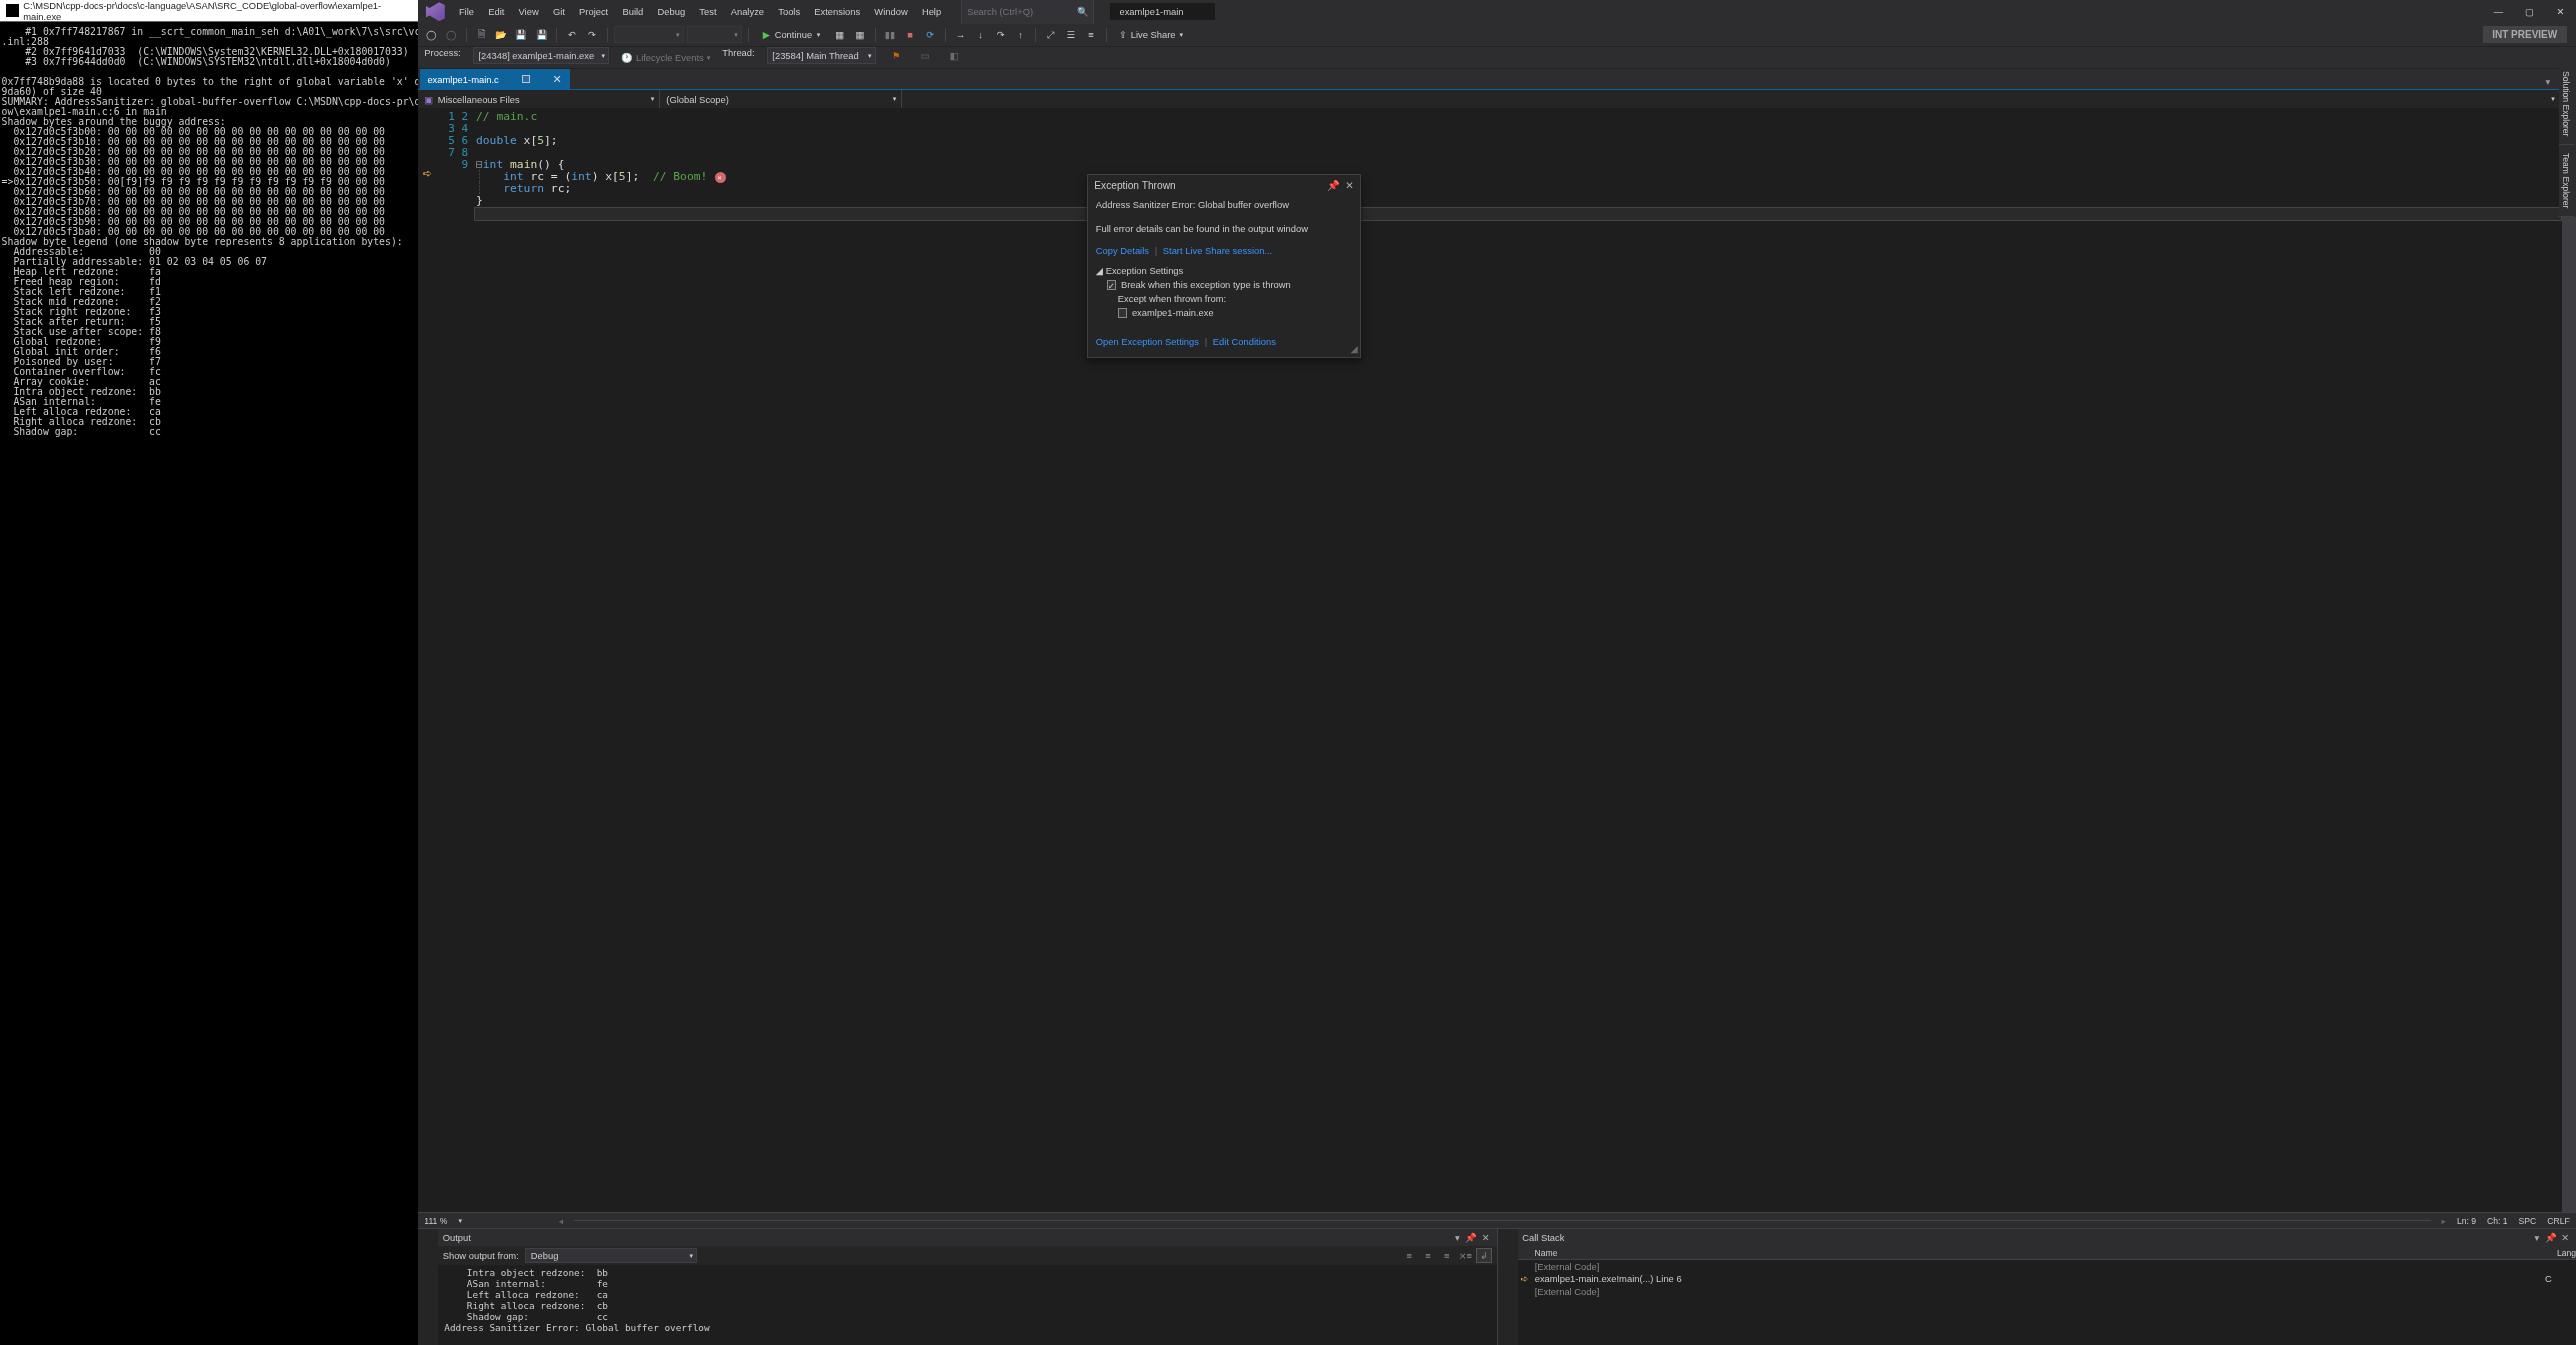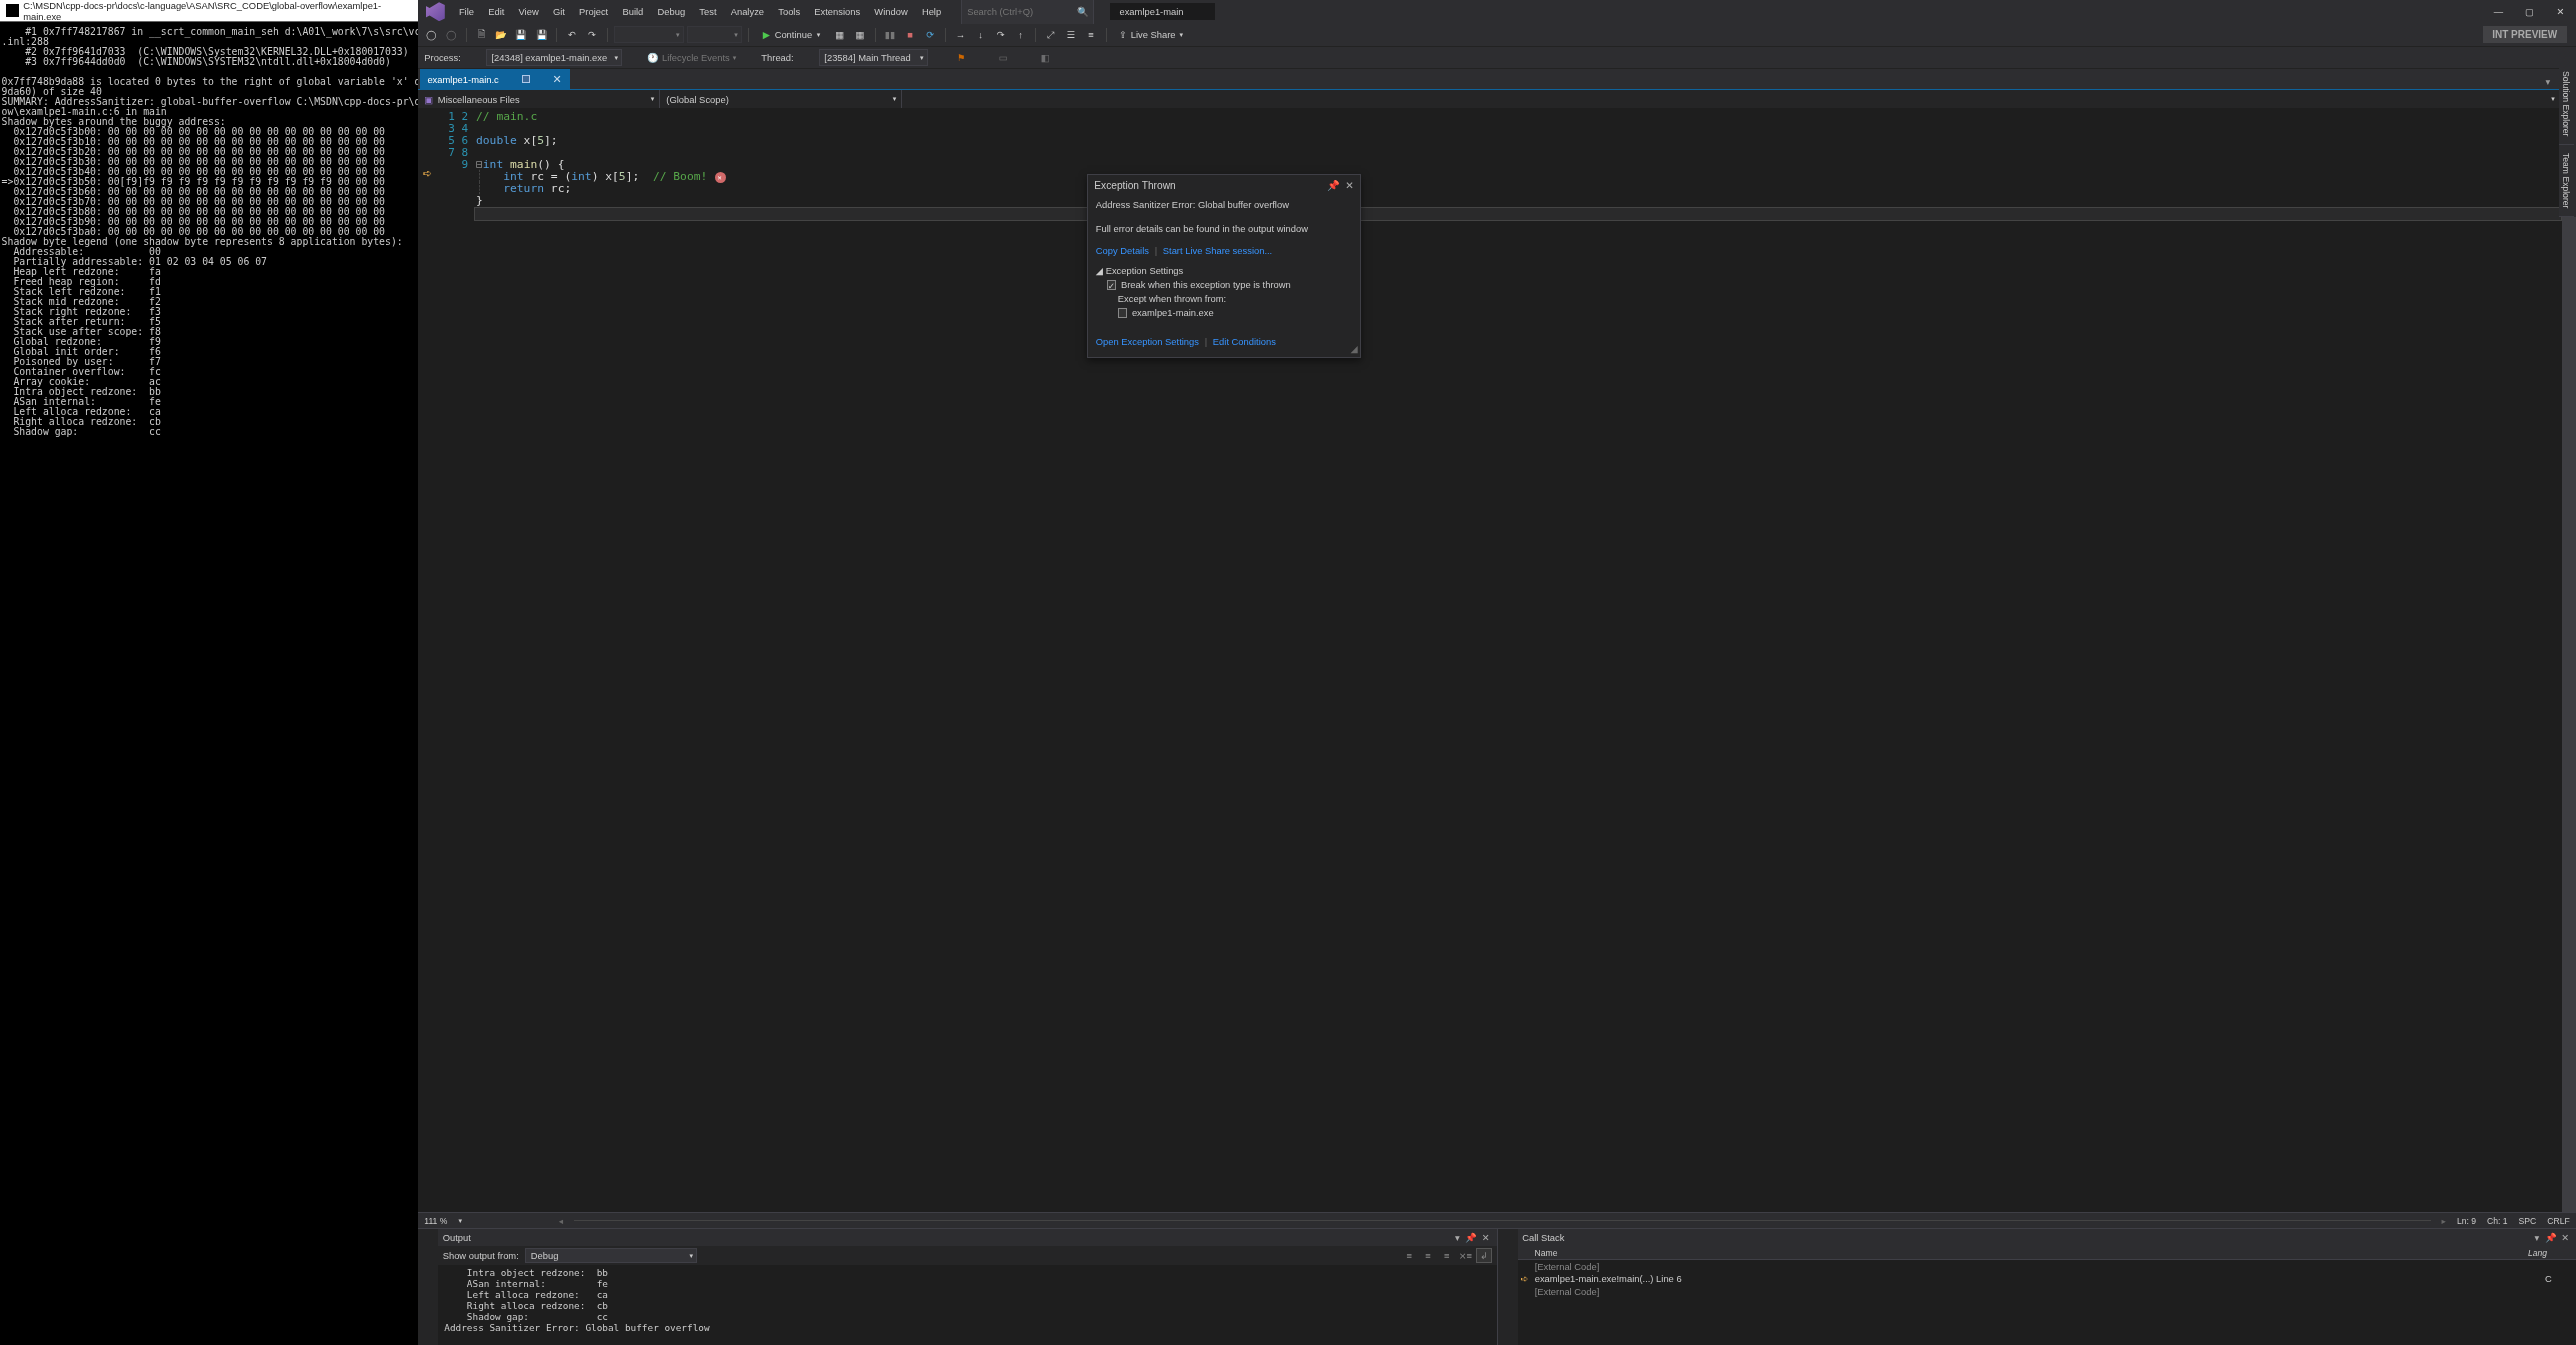--- a/index.html
+++ b/index.html
@@ -21,21 +21,21 @@
   .win-controls div { width:31px; height:23.5px; display:flex; align-items:center; justify-content:center; color:#ccc;}
   .toolbar1 { height:23.5px; background:#2d2d30; display:flex; align-items:center; padding:0 4.7px; gap:3.1px; border-bottom:0.8px solid #222;}
   .tb-btn { width:17px;height:17px; display:flex;align-items:center;justify-content:center;color:#ccc; border-radius:1.6px;}
   .tb-sep { width:0.8px;height:14px;background:#444;margin:0 3.1px;}
   .tb-combo { background:#333337;border:0.8px solid #3f3f46;height:17px;min-width:47px;padding:0 14px 0 4.7px;display:flex;align-items:center;color:#ccc;position:relative;font-size:8.6px;}
   .tb-combo:after{content:"▾";position:absolute;right:3.1px;font-size:7px;color:#ccc;}
   .continue-btn{display:flex;align-items:center;gap:4.7px;padding:0 7.8px;height:17px;color:#ccc;}
   .continue-btn .play{color:#4ec94e;font-size:9.4px;}
   .int-prev{background:#424245;color:#aaa;padding:3.1px 9.4px;font-size:10px;font-weight:600;margin-left:auto;margin-right:4.7px;}
   .live-share{display:flex;align-items:center;gap:3.9px;margin-left:6.3px;color:#ccc;}
-  .toolbar2{height:22px;background:#2d2d30;display:flex;align-items:center;padding:0 6.3px;gap:25px;border-bottom:0.8px solid #222;font-size:9.4px;}
+  .toolbar2{height:22px;background:#2d2d30;display:flex;padding:0 6.3px;gap:12px;border-bottom:0.8px solid #222;font-size:9.4px;}
   .proc-combo{background:#333337;border:0.8px solid #3f3f46;height:17px;padding:0 14px 0 4.7px;display:flex;align-items:center;color:#ccc;position:relative;min-width:109px;}
   .proc-combo:after{content:"▾";position:absolute;right:3.1px;font-size:7px;}
   .lc-toggle{color:#777;display:flex;align-items:center;gap:3.1px;}
   .main-area{flex:1;display:flex;min-height:0;}
   .editor-col{flex:1;display:flex;flex-direction:column;min-width:0;}
   .tabstrip{height:20.3px;background:#2d2d30;display:flex;align-items:flex-end;padding-left:1.6px;}
   .file-tab{background:#0e639c;height:20.3px;display:flex;align-items:center;padding:0 7.8px;color:#fff;font-size:9.4px;gap:23px;}
   .file-tab .pin{width:7.8px;height:7.8px;border:0.8px solid #aec8e8;background:#3a6a9a;}
   .file-tab .close{color:#cde;font-size:11px;}
   .toolpane-icons{margin-left:auto;display:flex;gap:1.6px;padding-right:3.1px;}
@@ -84,21 +84,21 @@
   .pane-head .tools div{width:12.5px;text-align:center;}
   .out-toolbar{height:19px;display:flex;align-items:center;gap:6.3px;padding:0 4.7px;background:#252526;color:#ccc;}
   .out-combo{background:#333337;border:0.8px solid #3f3f46;height:15.6px;padding:0 14px 0 4.7px;display:flex;align-items:center;position:relative;min-width:172px;font-size:9.4px;}
   .out-combo:after{content:"▾";position:absolute;right:3.1px;font:7px sans-serif;}
   .out-icons{display:flex;gap:3.1px;margin-left:auto;}
   .out-icon{width:15.6px;height:15.6px;display:flex;align-items:center;justify-content:center;color:#888;border:0.8px solid transparent;}
   .out-icon.active{border-color:#555;background:#333;}
   .out-body{flex:1;background:#1e1e1e;font-family:Consolas,monospace;font-size:9.4px;color:#ccc;padding:1.6px 6.3px;white-space:pre;overflow:hidden;position:relative;}
   .cs-head-row{height:14px;background:#2d2d30;display:flex;align-items:center;font-size:8.6px;color:#ccc;padding-left:17px;border-bottom:0.8px solid #3f3f46;}
   .cs-head-row .name{flex:1;}
-  .cs-head-row .lang{width:48px;font-style:italic;}
+  .cs-head-row .lang{width:19px;}
   .cs-body{flex:1;background:#1e1e1e;font-size:9.4px;color:#ccc;}
   .cs-row{display:flex;align-items:center;height:12.5px;padding-left:3.1px;}
   .cs-row .arrow{width:12.5px;color:#e8ab4b;}
   .cs-row .txt{flex:1;padding-left:1.6px;}
   .cs-row .lang{width:31px;}
   .cs-row.ext{color:#888;}
   .statusbar{height:19px;background:#cc6600;color:#fff;display:flex;align-items:center;padding:0 7.8px;font-size:9.4px;}
   .statusbar .led{width:9.4px;height:9.4px;border-radius:1.6px;background:#ffb266;margin-right:7.8px;}
   .statusbar .src-ctrl{margin-left:auto;display:flex;align-items:center;gap:4.7px;}
   .statusbar .bell{margin-left:9.4px;}

